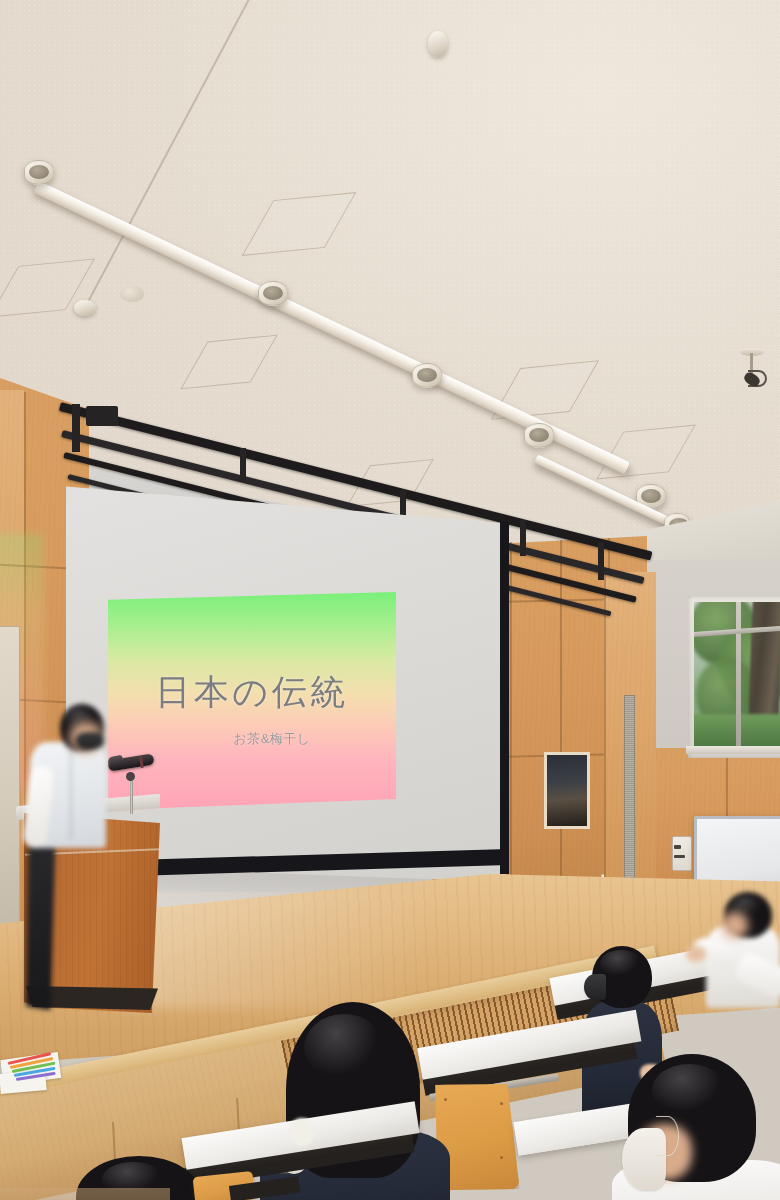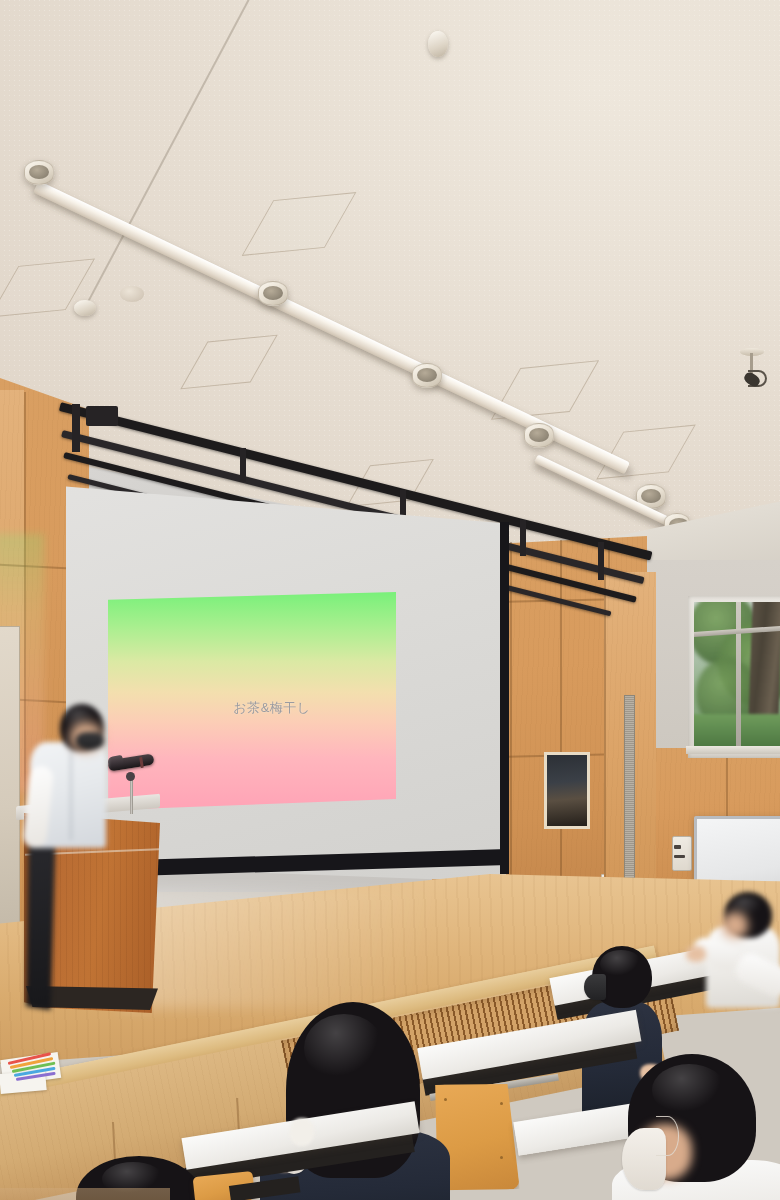--- a/index.html
+++ b/index.html
@@ -512,20 +512,21 @@
   <div class="track-bracket" style="left:598px;top:542px;width:6px;height:38px;"></div>
   <div class="track-bracket" style="left:86px;top:406px;width:32px;height:20px;border-radius:2px;"></div>
 
   <div class="screen-white" style="left:66px;top:470px;width:440px;height:412px;
               clip-path:polygon(0% 4%, 100% 13%, 100% 100%, 0% 96%);"></div>
   <div class="screen-blackbar" style="left:66px;top:862px;width:442px;height:16px;transform:skewY(-1.7deg);transform-origin:0 0;"></div>
   <div class="screen-blackbar" style="left:500px;top:522px;width:9px;height:352px;"></div>
 
   <div class="slide" style="left:108px;top:592px;width:288px;height:218px;
               clip-path:polygon(0% 3.5%, 100% 0%, 100% 95%, 0% 100%);">
+    <div class="slide-title" style="font-size:35px;margin-top:14px;">日本の伝統</div>
     <div class="slide-sub" style="font-size:13px;margin-top:14px;">お茶&amp;梅干し</div>
   </div>
 
   <div class="stage-floor" style="left:0px;top:874px;width:790px;height:190px;
               clip-path:polygon(0% 26%, 62% 0%, 100% 4%, 100% 70%, 0% 100%);"></div>
   <div class="stage-gloss" style="left:120px;top:888px;width:520px;height:120px;"></div>
 
   <div class="stage-nose" style="left:-10px;top:1082px;width:680px;height:22px;transform:rotate(-11.6deg);"></div>
 
   <div class="stage-face" style="left:-10px;top:1100px;width:680px;height:108px;transform:rotate(-11.6deg);"></div>

